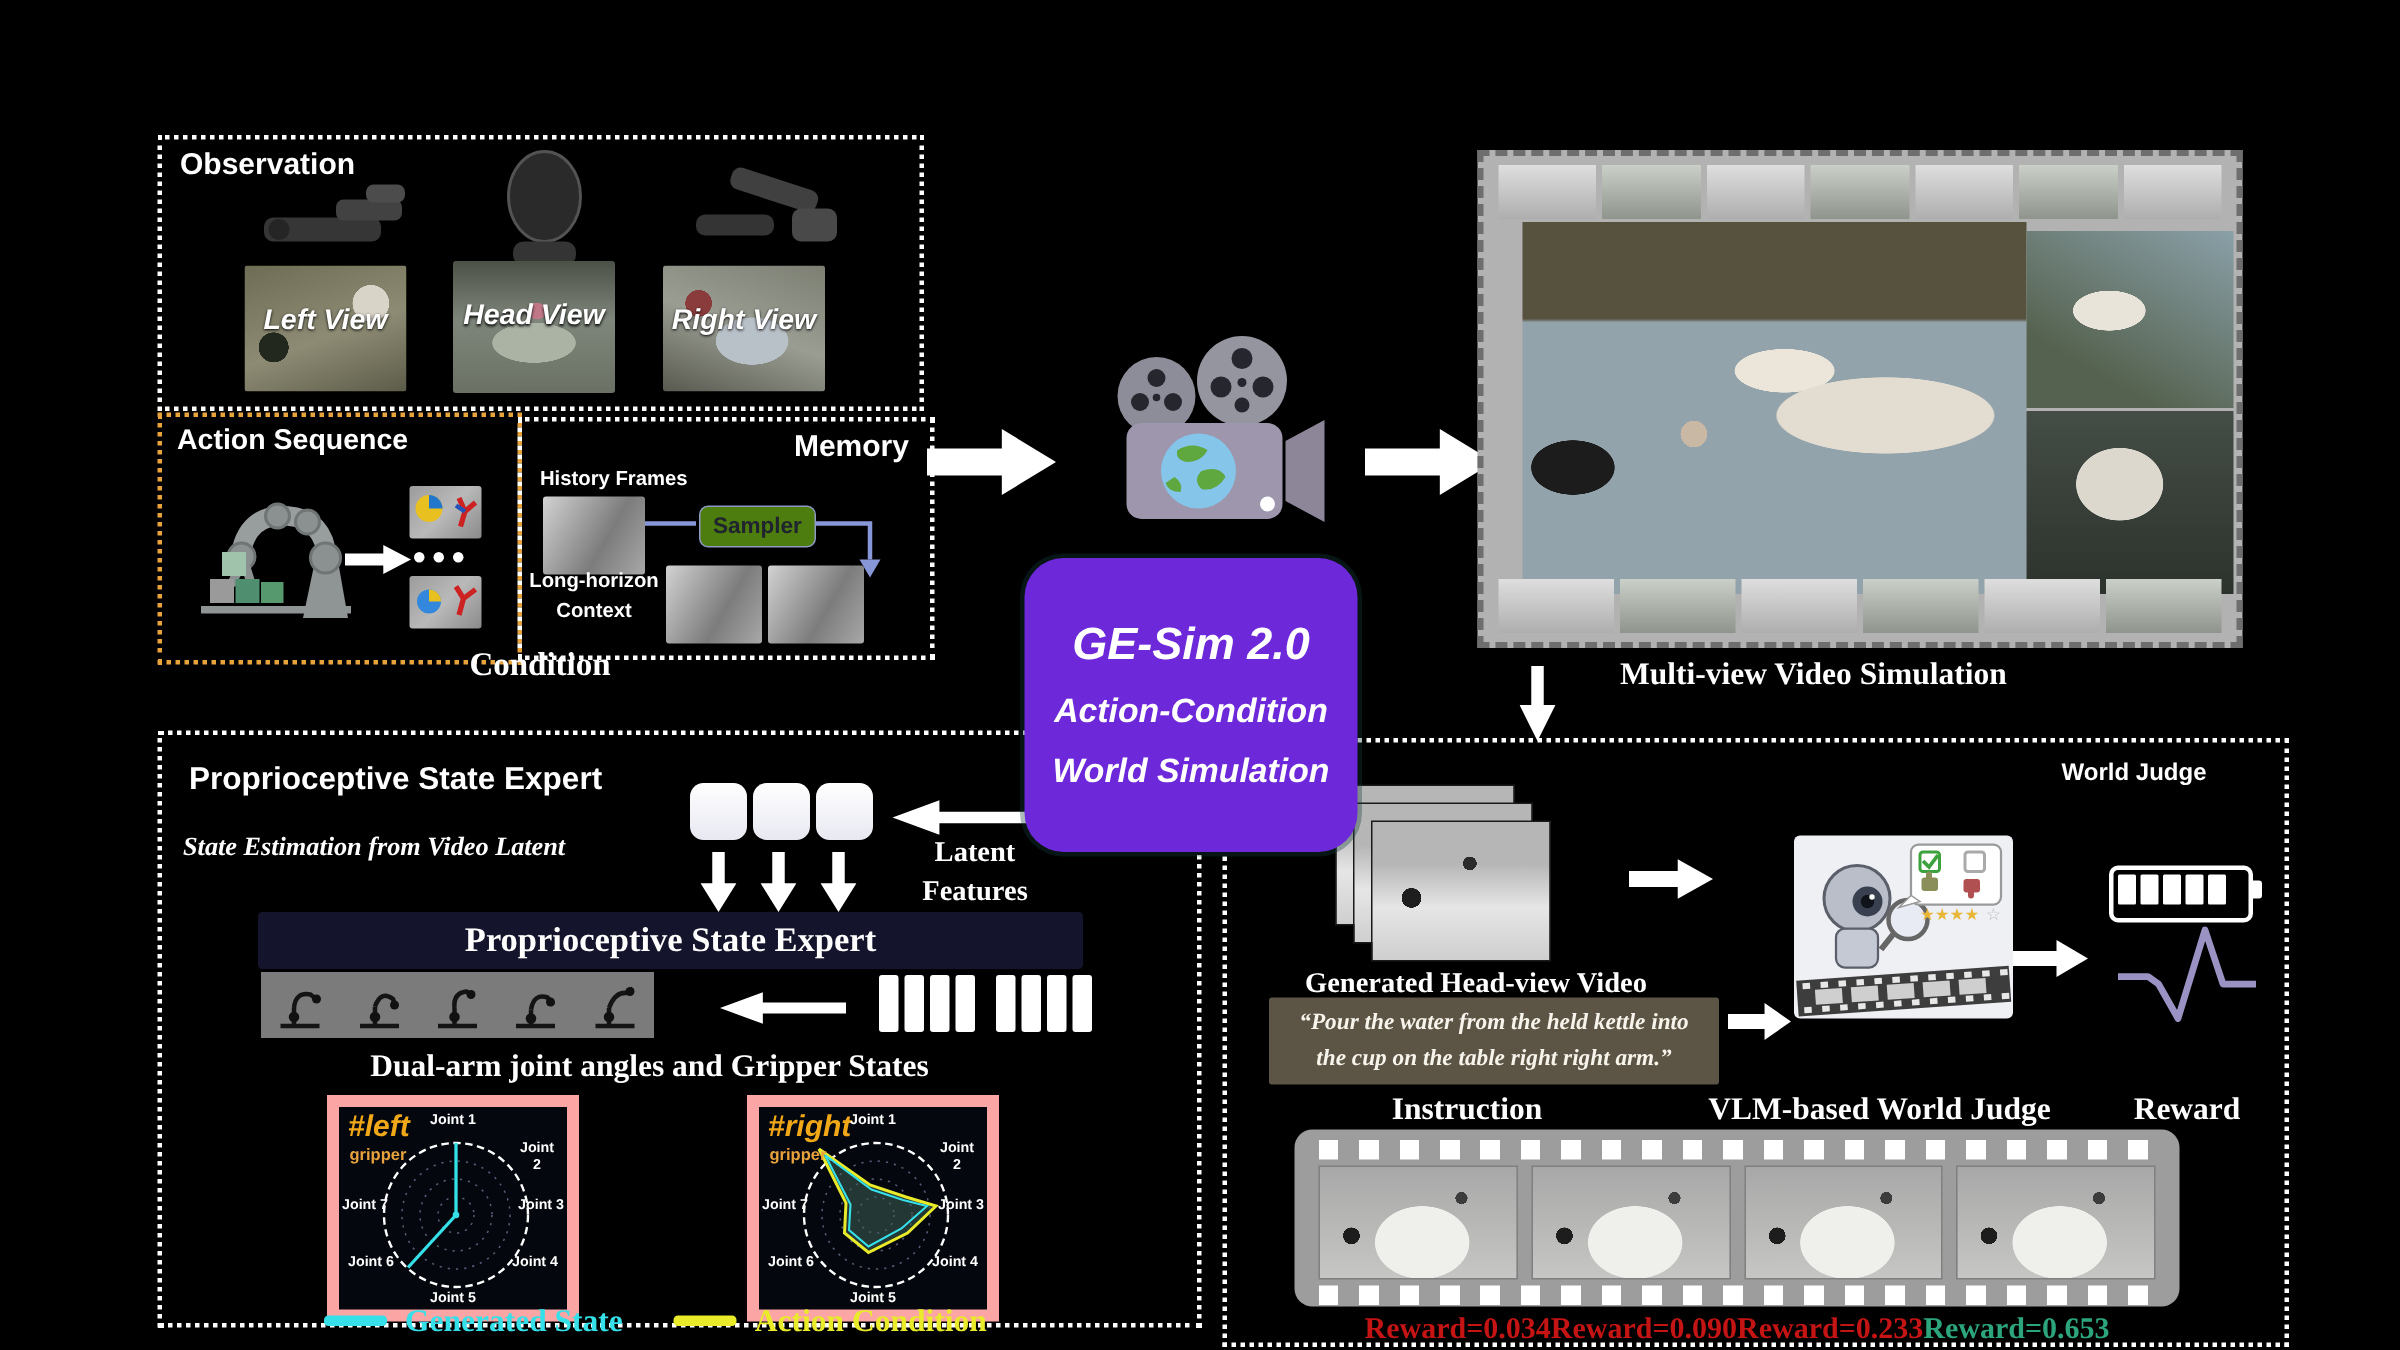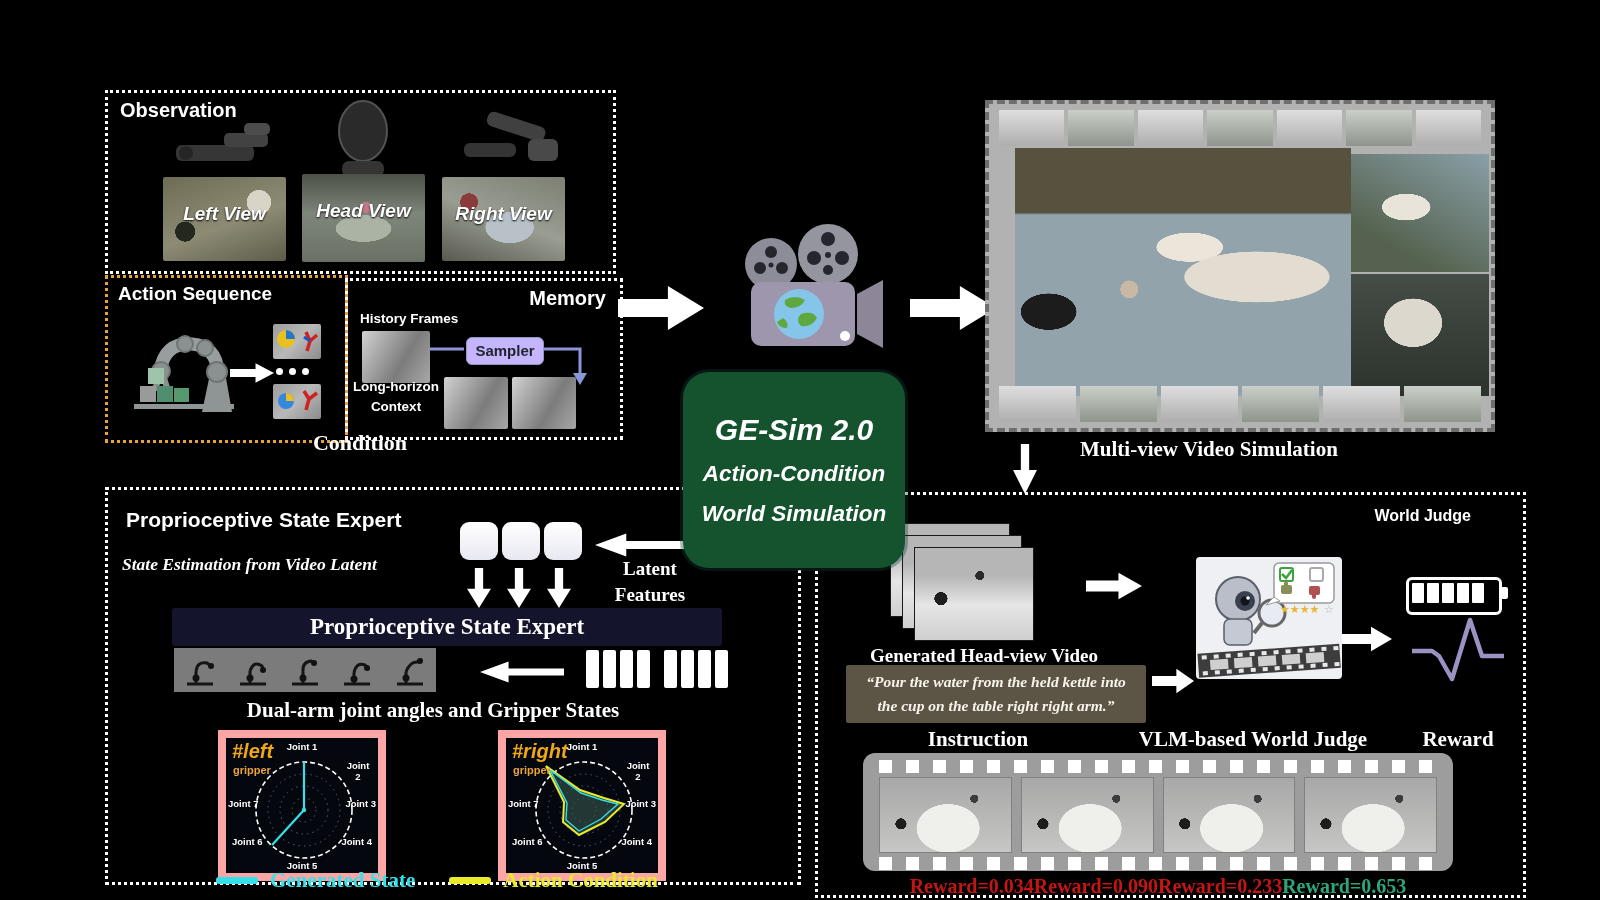--- a/index.html
+++ b/index.html
@@ -13,21 +13,21 @@
               font-style:italic;letter-spacing:.5px;}
 
   
   .dotpanel{border:3px dotted #fff;}
   .dotpanel.orange{border-color:#e8a33d;}
   .panel-label{font-size:20px;font-weight:bold;}
 
   
   .obs-panel{left:105px;top:90px;width:505px;height:178px;}
   .obs-title{left:12px;top:6px;}
-  .thumb{position:absolute;border-radius:2px;padding-left:15px;}
+  .thumb{position:absolute;border-radius:2px;}
   .view-label{position:absolute;left:0;right:0;top:26px;text-align:center;font-weight:bold;
               font-style:italic;font-size:19px;color:#fff;text-shadow:0 1px 2px #000;}
   .t-left{background:radial-gradient(circle 22px at 78% 30%,#d8d4c8 0 55%,transparent 56%),
           radial-gradient(circle 18px at 18% 65%,#23281e 0 55%,transparent 56%),
           linear-gradient(160deg,#6e6c54,#8d8b74 55%,#5d5c49);}
   .t-head{background:radial-gradient(ellipse 46px 22px at 50% 62%,#aab3a4 0 60%,transparent 61%),
           radial-gradient(circle 10px at 52% 38%,#c07888 0 55%,transparent 56%),
           linear-gradient(180deg,#4c5147,#7e857a 45%,#6a7164);}
   .t-right{background:radial-gradient(circle 16px at 22% 30%,#8a3c3c 0 55%,transparent 56%),
            radial-gradient(ellipse 40px 26px at 55% 60%,#b8c0c8 0 60%,transparent 61%),
@@ -38,21 +38,21 @@
   .act-panel{left:105px;top:275px;width:237px;height:162px;}
   .mini-thumb{position:absolute;width:48px;height:35px;border-radius:2px;
               background:linear-gradient(135deg,#9c9c9c,#b9b9b9 50%,#8a8a8a);}
   .dots{position:absolute;display:flex;gap:6px;}
   .dots span{width:7px;height:7px;border-radius:50%;background:#fff;display:block;}
 
   
   .mem-panel{left:345px;top:278px;width:272px;height:156px;}
   .gray-thumb{position:absolute;background:linear-gradient(120deg,#d2d2d2,#7c7c7c 60%,#a8a8a8);
               border-radius:2px;}
-  .sampler{position:absolute;left:118px;top:56px;width:76px;height:26px;background:#c4b5fd;
+  .sampler{position:absolute;left:118px;top:56px;width:76px;height:26px;background:#4d7c0f;
            border-radius:6px;color:#20242e;font-size:15px;font-weight:bold;text-align:center;
            line-height:26px;border:1px solid #8f9ac2;}
   .mem-small{font-size:13.5px;font-weight:bold;}
 
   .condition-label{left:280px;top:430px;width:160px;text-align:center;font-size:22px;font-weight:bold;}
 
   
   .block-arrow{background:#fff;
     clip-path:polygon(0 32%,58% 32%,58% 6%,100% 50%,58% 94%,58% 68%,0 68%);}
   .thin-left-arrow{background:#fff;
@@ -76,21 +76,21 @@
   .mv-side-top{position:absolute;left:362px;top:50px;width:138px;height:118px;
     background:radial-gradient(ellipse 40px 22px at 40% 45%,#e8e4da 0 60%,transparent 61%),
       linear-gradient(210deg,#8aa0a8,#55624f 75%);}
   .mv-side-bot{position:absolute;left:362px;top:170px;width:138px;height:122px;
     background:radial-gradient(ellipse 48px 40px at 45% 40%,#dcd8ce 0 60%,transparent 61%),
       linear-gradient(180deg,#454d47,#2c322c);}
   .mv-label{left:1080px;top:437px;width:390px;text-align:left;font-size:21px;font-weight:bold;}
   .mv-down-arrow{left:1012px;top:444px;width:26px;height:50px;}
 
   
-  .core-box{left:683px;top:372px;width:222px;height:196px;background:#14532d;border-radius:26px;
+  .core-box{left:683px;top:372px;width:222px;height:196px;background:#6d28d9;border-radius:26px;
             display:flex;flex-direction:column;justify-content:center;align-items:center;
             gap:14px;z-index:5;box-shadow:0 0 0 3px rgba(20,60,60,.35);}
   .core-box .l1{font-size:30px;font-weight:bold;font-style:italic;}
   .core-box .l2{font-size:22.5px;font-weight:bold;font-style:italic;}
 
   
   .prop-panel{left:105px;top:487px;width:690px;height:392px;}
   .prop-title{left:18px;top:18px;font-size:21px;}
   .prop-sub{left:14px;top:64px;font-size:17.5px;font-style:italic;font-weight:bold;}
   .latent-token{position:absolute;width:38px;height:38px;border-radius:9px;

